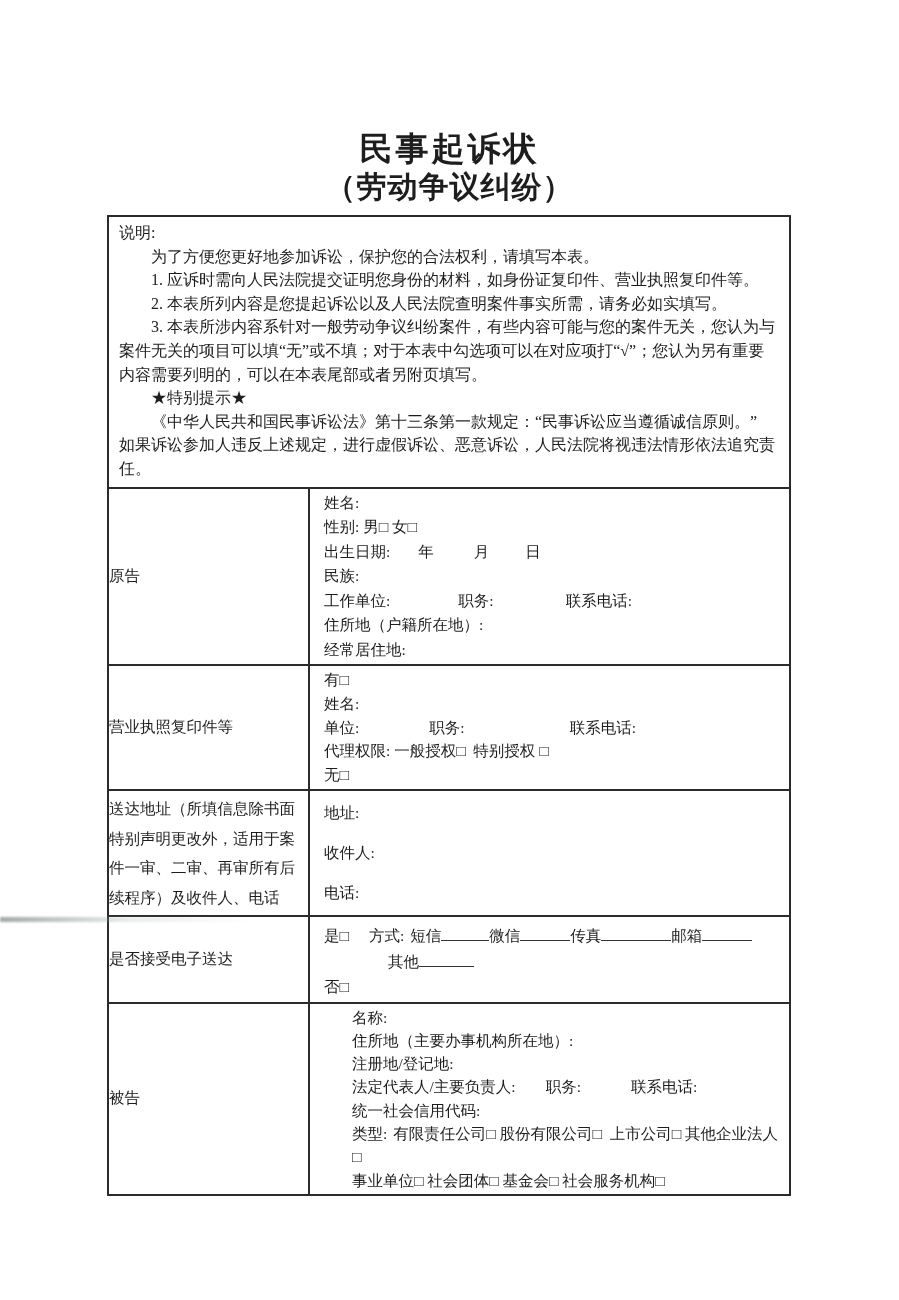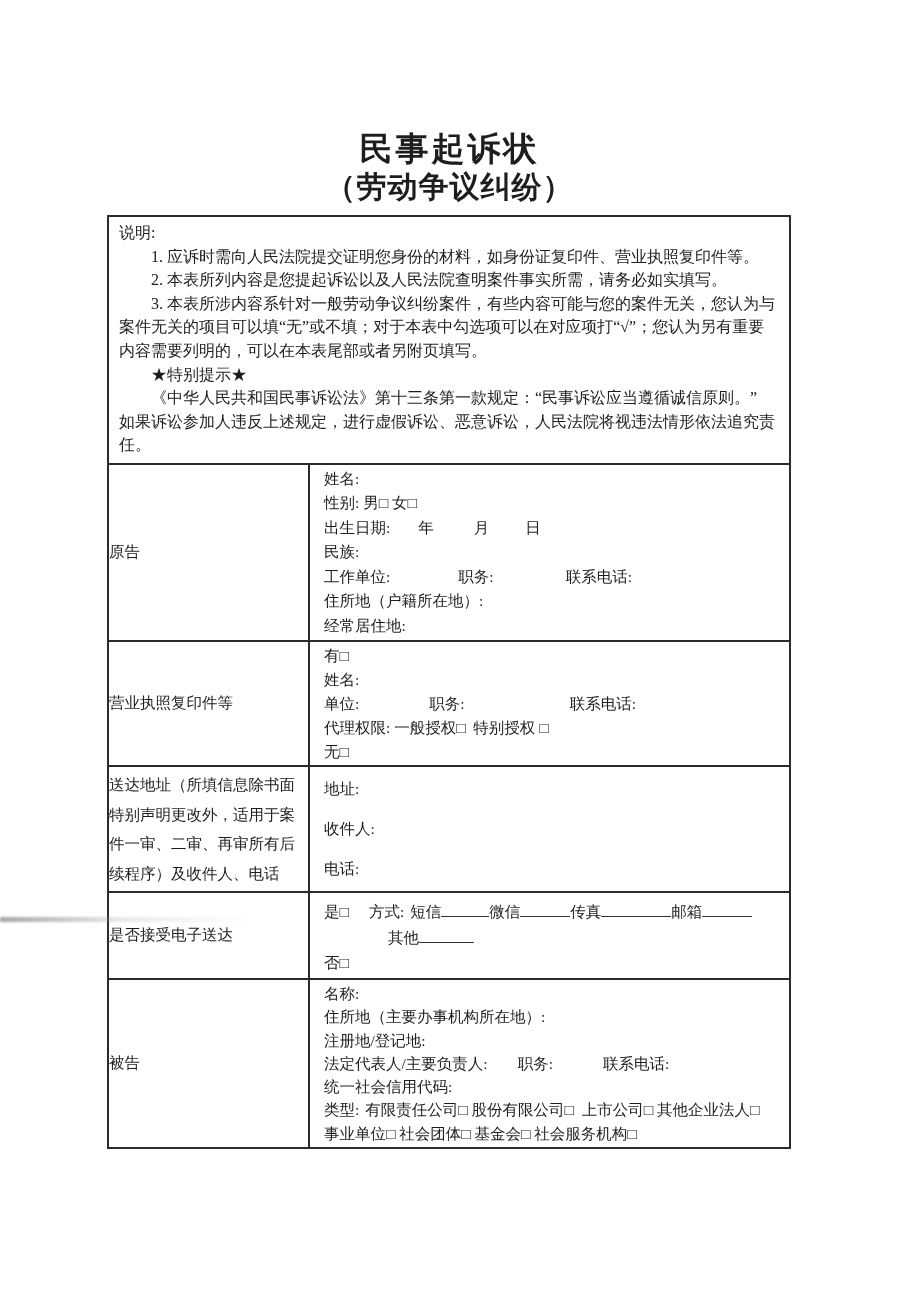--- a/index.html
+++ b/index.html
@@ -58,21 +58,21 @@
   .r-plaintiff td{height:174px;}
   .r-plaintiff .pline{line-height:24.5px;}
   .r-agent td{height:120px;}
   .r-agent .pline{line-height:23.8px;}
   .r-service td{height:123px;}
   .r-service .cell-lines .pline{line-height:40px;}
   .r-eservice td{height:78px;}
   .r-eservice .pline{line-height:25.5px;}
   .r-eservice td.content-cell{vertical-align:top;padding-top:4px;}
   .r-defendant td{height:165px;}
-  .r-defendant .pline{line-height:23.3px;}
+  .r-defendant .pline{line-height:23.3px;margin-left:28px;}
   
   .g28{margin-left:28px;} .g36{margin-left:36px;} .g40{margin-left:40px;}
   .g68{margin-left:68px;} .g72{margin-left:72px;} .g70{margin-left:70px;}
   .g105{margin-left:105px;} .g30{margin-left:30px;} .g50{margin-left:50px;}
   .g20{margin-left:20px;} .g6{margin-left:6px;}
   .ind64{padding-left:64px;}
   
   .ul{display:inline-block;border-bottom:1.4px solid #333;height:15px;vertical-align:baseline;}
   .ul48{width:48px;} .ul50{width:50px;} .ul55{width:55px;} .ul70{width:70px;}
   
@@ -89,20 +89,21 @@
 
   <div class="title-block">
     <div class="doc-title">民事起诉状</div>
     <div class="doc-subtitle">（劳动争议纠纷）</div>
   </div>
 
   <div class="content">
 
     <div class="notice-box">
       <div class="nb-heading">说明:</div>
+      <div class="p-indent">为了方便您更好地参加诉讼，保护您的合法权利，请填写本表。</div>
       <div class="p-indent">1. 应诉时需向人民法院提交证明您身份的材料，如身份证复印件、营业执照复印件等。</div>
       <div class="p-indent">2. 本表所列内容是您提起诉讼以及人民法院查明案件事实所需，请务必如实填写。</div>
       <div class="p-indent">3. 本表所涉内容系针对一般劳动争议纠纷案件，有些内容可能与您的案件无关，您认为与案件无关的项目可以填“无”或不填；对于本表中勾选项可以在对应项打“√”；您认为另有重要内容需要列明的，可以在本表尾部或者另附页填写。</div>
       <div class="p-indent">★特别提示★</div>
       <div class="p-indent">《中华人民共和国民事诉讼法》第十三条第一款规定：“民事诉讼应当遵循诚信原则。”</div>
       <div class="p-flush">如果诉讼参加人违反上述规定，进行虚假诉讼、恶意诉讼，人民法院将视违法情形依法追究责任。</div>
     </div>
 
     <table class="party-table">
       <tbody>

